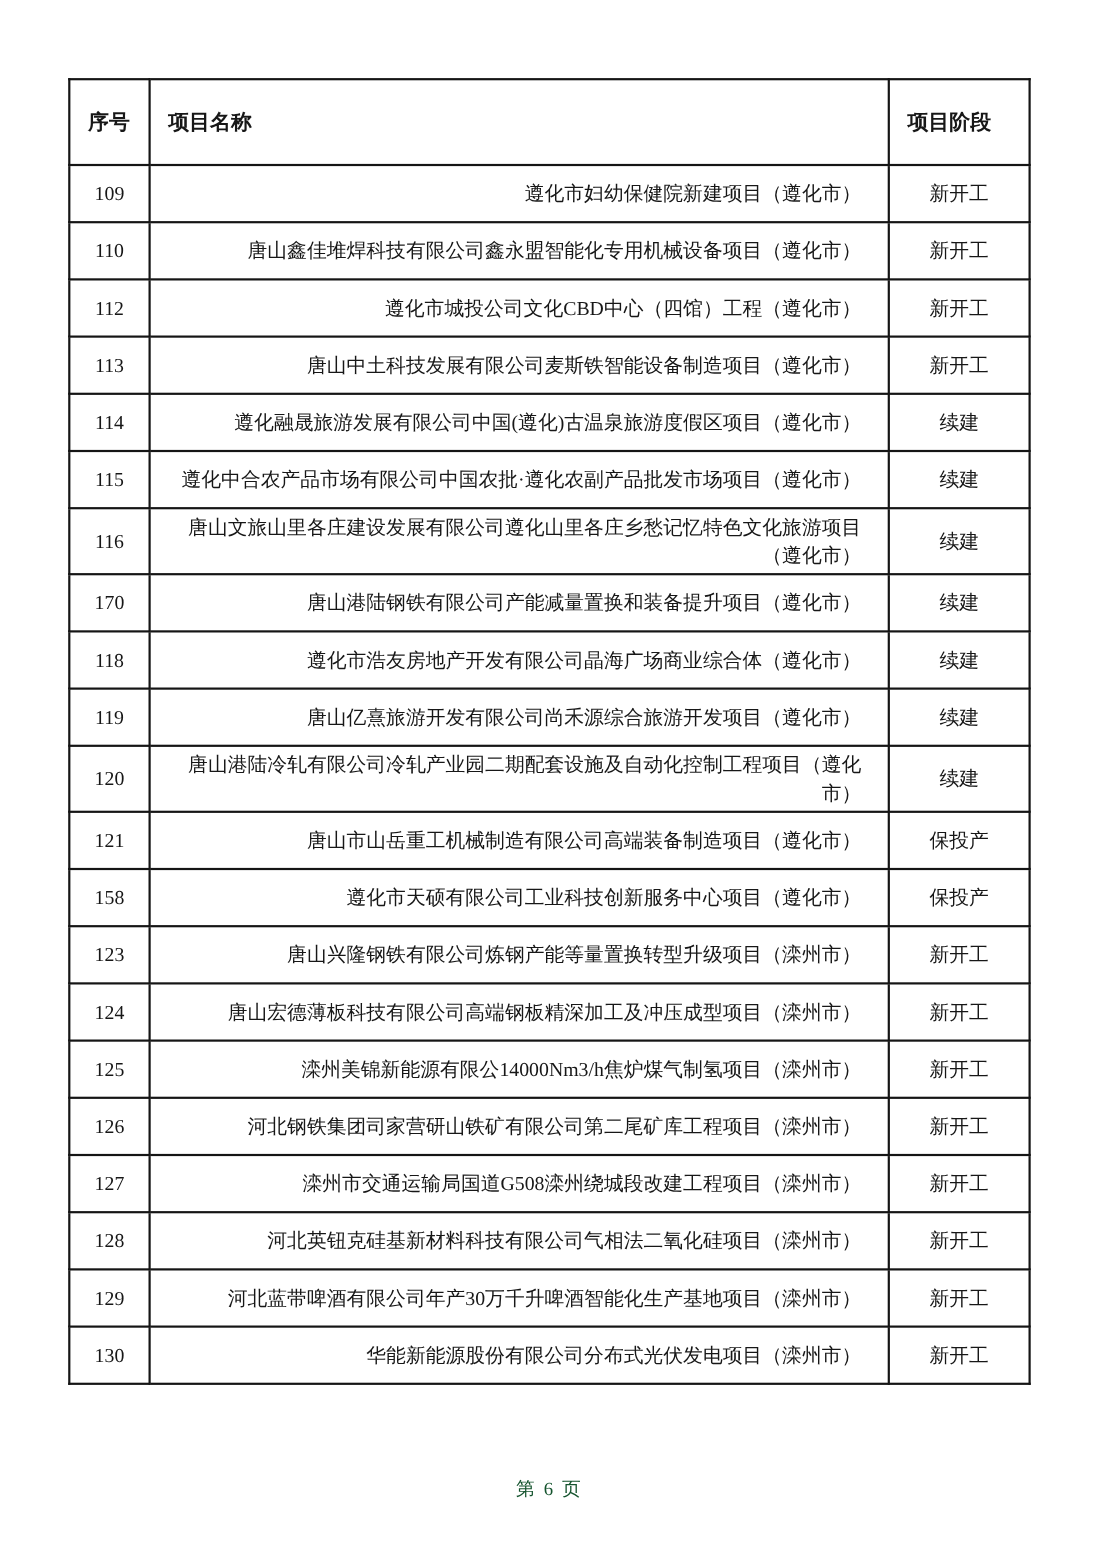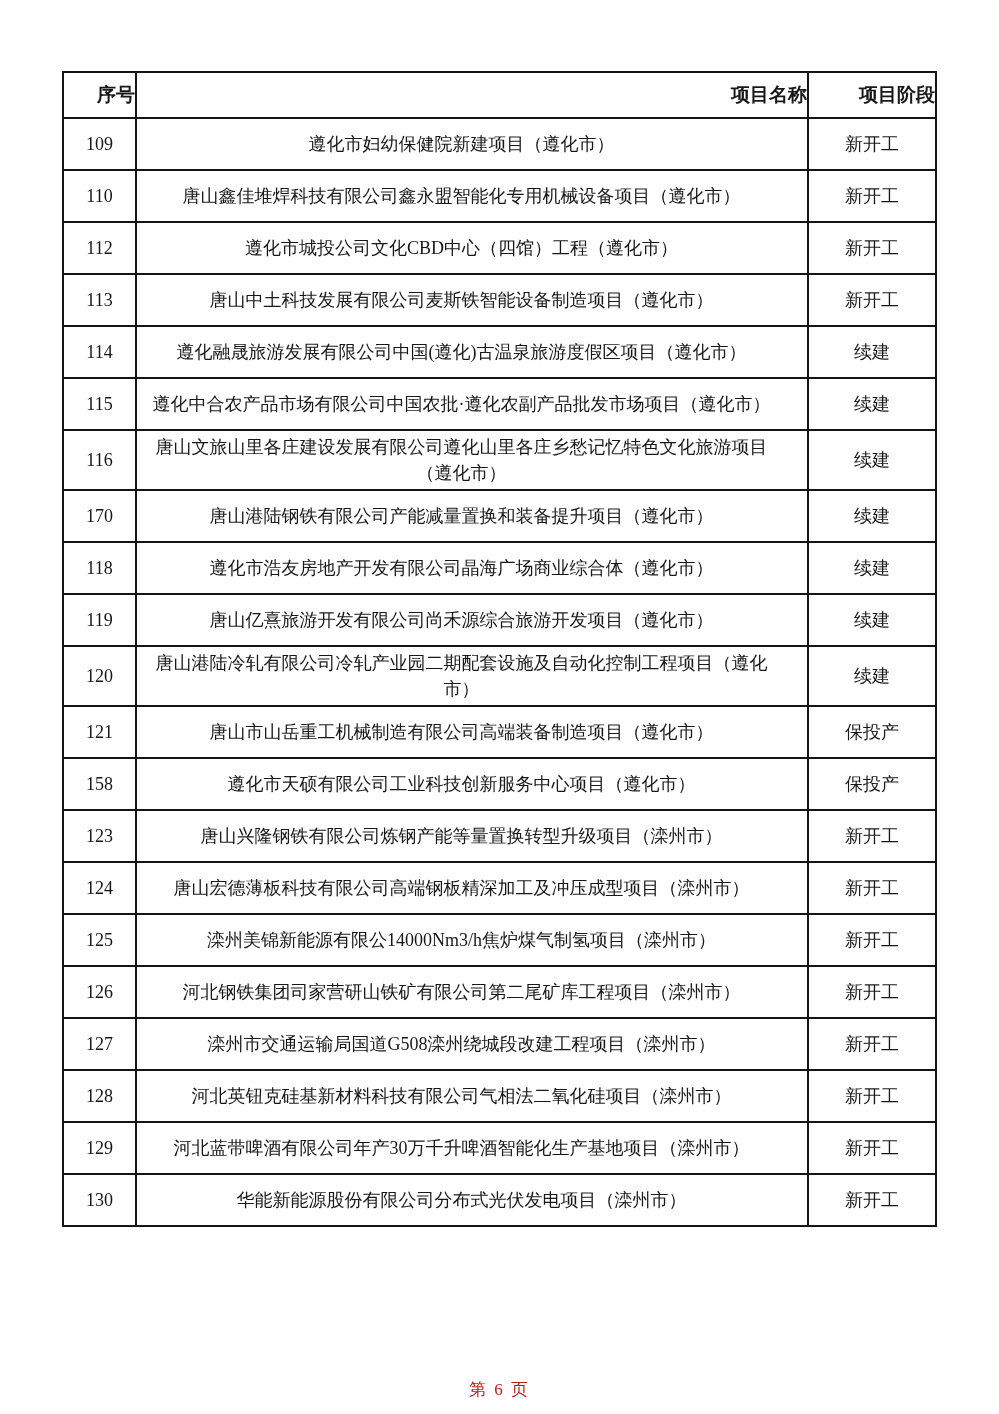--- a/index.html
+++ b/index.html
@@ -26,57 +26,56 @@
   }
   col.c-no    { width: 73px; }
   col.c-name  { width: 672px; }
   col.c-stage { width: 128px; }
   th, td {
     border: 2px solid #151515;
     overflow: hidden;
   }
   th {
     height: 44px;
-    padding: 0;
+    padding: 16px;
     font-size: 19px;
     font-weight: bold;
-    text-align: right;
+    text-align: left;
     vertical-align: middle;
   }
   td {
     font-size: 18px;
     line-height: 26px;
     vertical-align: middle;
   }
   td.no {
     height: 50px;
     text-align: center;
     padding: 0;
     border-radius: 24px;
   }
   td.name {
-    text-align: center;
+    text-align: right;
     padding: 3px 24px 3px 3px;
     word-break: break-all;
     line-break: strict;
   }
   td.stage {
     text-align: center;
     padding: 0 4px;
   }
   .footer {
     position: absolute;
     top: 1342px;
     left: 0;
     width: 100%;
     text-align: center;
     font-size: 17px;
     letter-spacing: 2px;
-    color: #b91c1c;
-    margin-top: 36px;
+    color: #14532d;
   }
 </style>
 </head>
 <body>
 
 <div class="page">
 
   <table class="projects">
     <colgroup>
       <col class="c-no">

